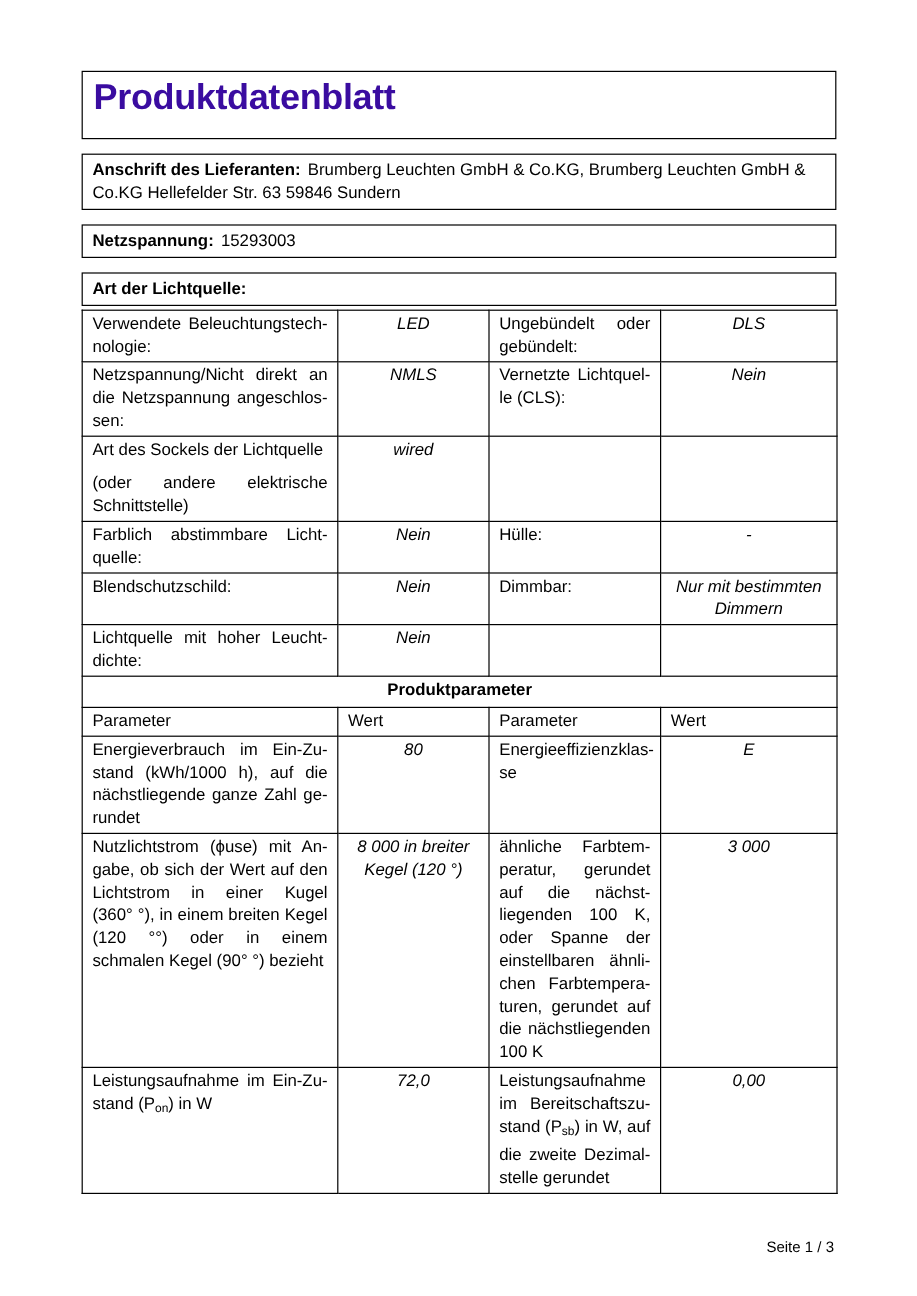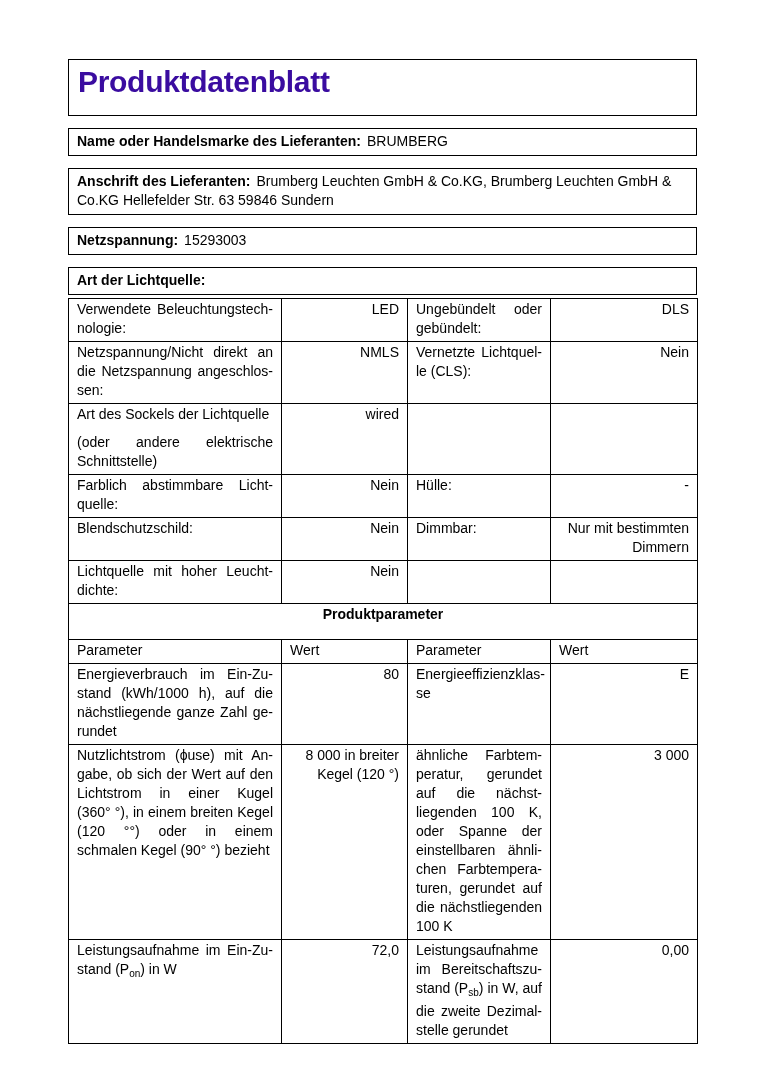--- a/index.html
+++ b/index.html
@@ -31,22 +31,22 @@
     margin-top: 0;
   }
   table.main td {
     border: var(--border);
     vertical-align: top;
     padding: 1px 8px 3px;
     line-height: 19px;
     overflow: hidden;
   }
   td.label { text-align: justify; hyphens: manual; margin-left: 31px; }
-  td.value { text-align: right; padding-left: 3px; padding-right: 3px; }
-  tr.section-row td { text-align: center; font-weight: bold; padding-top: 1px; padding-bottom: 15px; }
+  td.value { text-align: center; padding-left: 3px; padding-right: 3px; font-style: italic; }
+  tr.section-row td { text-align: center; font-weight: bold; padding-top: 1px; padding-bottom: 5px; }
   tr.colhead-row td { text-align: left; }
   .para { margin: 0; }
   .para2 { margin-top: 9px; }
   .sub { font-size: 10px; vertical-align: -3px; }
 
   .footer {
     margin-top: 37px;
     text-align: right;
     font-size: 12.5px;
     line-height: 15px;
@@ -55,23 +55,20 @@
 </style>
 </head>
 <body>
 
 <div class="doc">
 
   <div class="box title-box">
     <h1 class="page-title">Produktdatenblatt</h1>
   </div>
 
-  <div class="box">
-    <span class="lbl">Name oder Handelsmarke des Lieferanten:</span><span class="val">BRUMBERG</span>
-  </div>
 
   <div class="box">
     <span class="lbl">Anschrift des Lieferanten:</span><span class="val">Brumberg Leuchten GmbH &amp; Co.KG, Brumberg Leuchten GmbH &amp; Co.KG Hellefelder Str. 63 59846 Sundern</span>
   </div>
 
   <div class="box">
     <span class="lbl">Netzspannung:</span><span class="val">15293003</span>
   </div>
 
   <div class="box">

